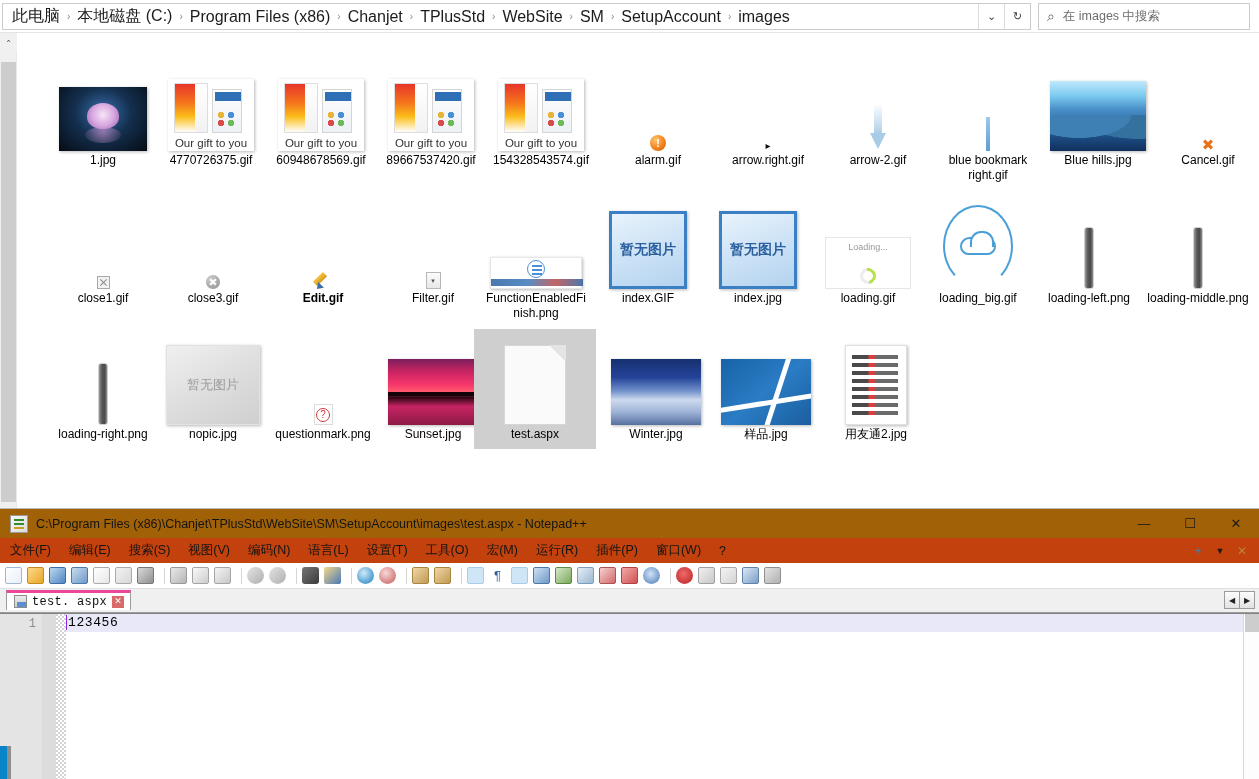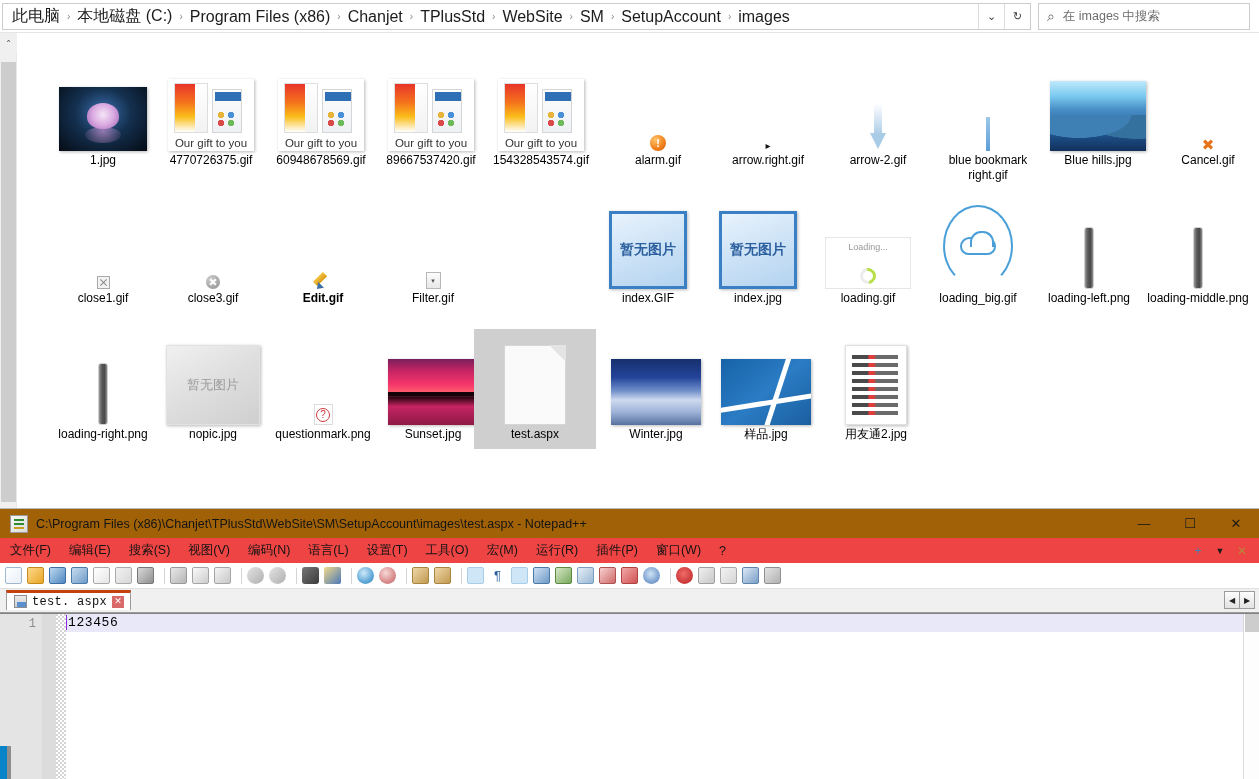--- a/index.html
+++ b/index.html
@@ -389,21 +389,21 @@
   }
   #npp-title .ttext{font-size:12.5px;color:#141414;}
   .wbtns{position:absolute;right:0;top:0;height:29px;display:flex;}
   .wbtn{
     width:46px;height:29px;display:flex;align-items:center;justify-content:center;
     font-size:13px;color:#1a1a1a;
   }
 
   #npp-menu{
     position:absolute;left:0;top:29px;width:1259px;height:25px;
-    background:#ef4444;display:flex;align-items:center;
+    background:#c2410c;display:flex;align-items:center;
   }
   .mitem{
     font-size:12.5px;color:#141414;padding:3px 8px;margin-left:2px;cursor:default;
   }
   .menu-right{position:absolute;right:6px;top:29px;height:25px;display:flex;align-items:center;}
   .mr-btn{width:22px;height:22px;display:flex;align-items:center;justify-content:center;font-size:12px;color:#333;}
   .mr-btn.x{color:#b8893a;}
   .mr-btn.tri{color:#1a1a1a;font-size:9px;}
   .mr-btn.plus{color:#3d7fb8;}
 
@@ -419,21 +419,21 @@
   .tb.act{background:#cfe6f7;border:1px solid #a8cde8;}
   .tbsep{width:1px;height:16px;background:#d5d5d5;margin:0 5px;flex:0 0 auto;}
 
   #npp-tabs{
     position:absolute;left:0;top:80px;width:1259px;height:24px;
     background:#f0f0f0;border-bottom:1px solid #9c9c9c;
   }
   .tab{
     position:absolute;left:6px;top:1px;height:20px;
     background:#ffffff;border:1px solid #9c9c9c;border-bottom:none;
-    border-top:3px solid #c2410c;
+    border-top:3px solid #ec4899;
     display:flex;align-items:center;padding:0 6px 0 7px;
   }
   .tab .sv{
     width:13px;height:13px;background:linear-gradient(180deg,#eaeaea,#cfcfcf);
     border:1px solid #8d8d8d;margin-right:5px;position:relative;
   }
   .tab .sv:after{content:"";position:absolute;left:2px;top:6px;width:9px;height:5px;background:#5a8fd0;}
   .tab .tlabel{
     font-size:12px;color:#111;font-family:"Liberation Mono","DejaVu Sans Mono",monospace;
     letter-spacing:.3px;
@@ -663,20 +663,29 @@
             <div class="tip"></div>
           </div>
         </div>
       <div class="label">Edit.gif</div>
     </div>
     <div class="tile" style="left:360px; top:160px;">
       <div class="thumbwrap">
           <div class="filter-ic">▾</div>
         </div>
       <div class="label">Filter.gif</div>
+    </div>
+    <div class="tile" style="left:463px; top:160px;">
+      <div class="thumbwrap">
+          <div class="funcfinish shadowed">
+            <div class="circ"></div>
+            <div class="bar"></div>
+          </div>
+        </div>
+      <div class="label">FunctionEnabledFinish.png</div>
     </div>
     <div class="tile" style="left:575px; top:160px;">
       <div class="thumbwrap">
           <div class="nopic-big shadowed">暂无图片</div>
         </div>
       <div class="label">index.GIF</div>
     </div>
     <div class="tile" style="left:685px; top:160px;">
       <div class="thumbwrap">
           <div class="nopic-big shadowed">暂无图片</div>

